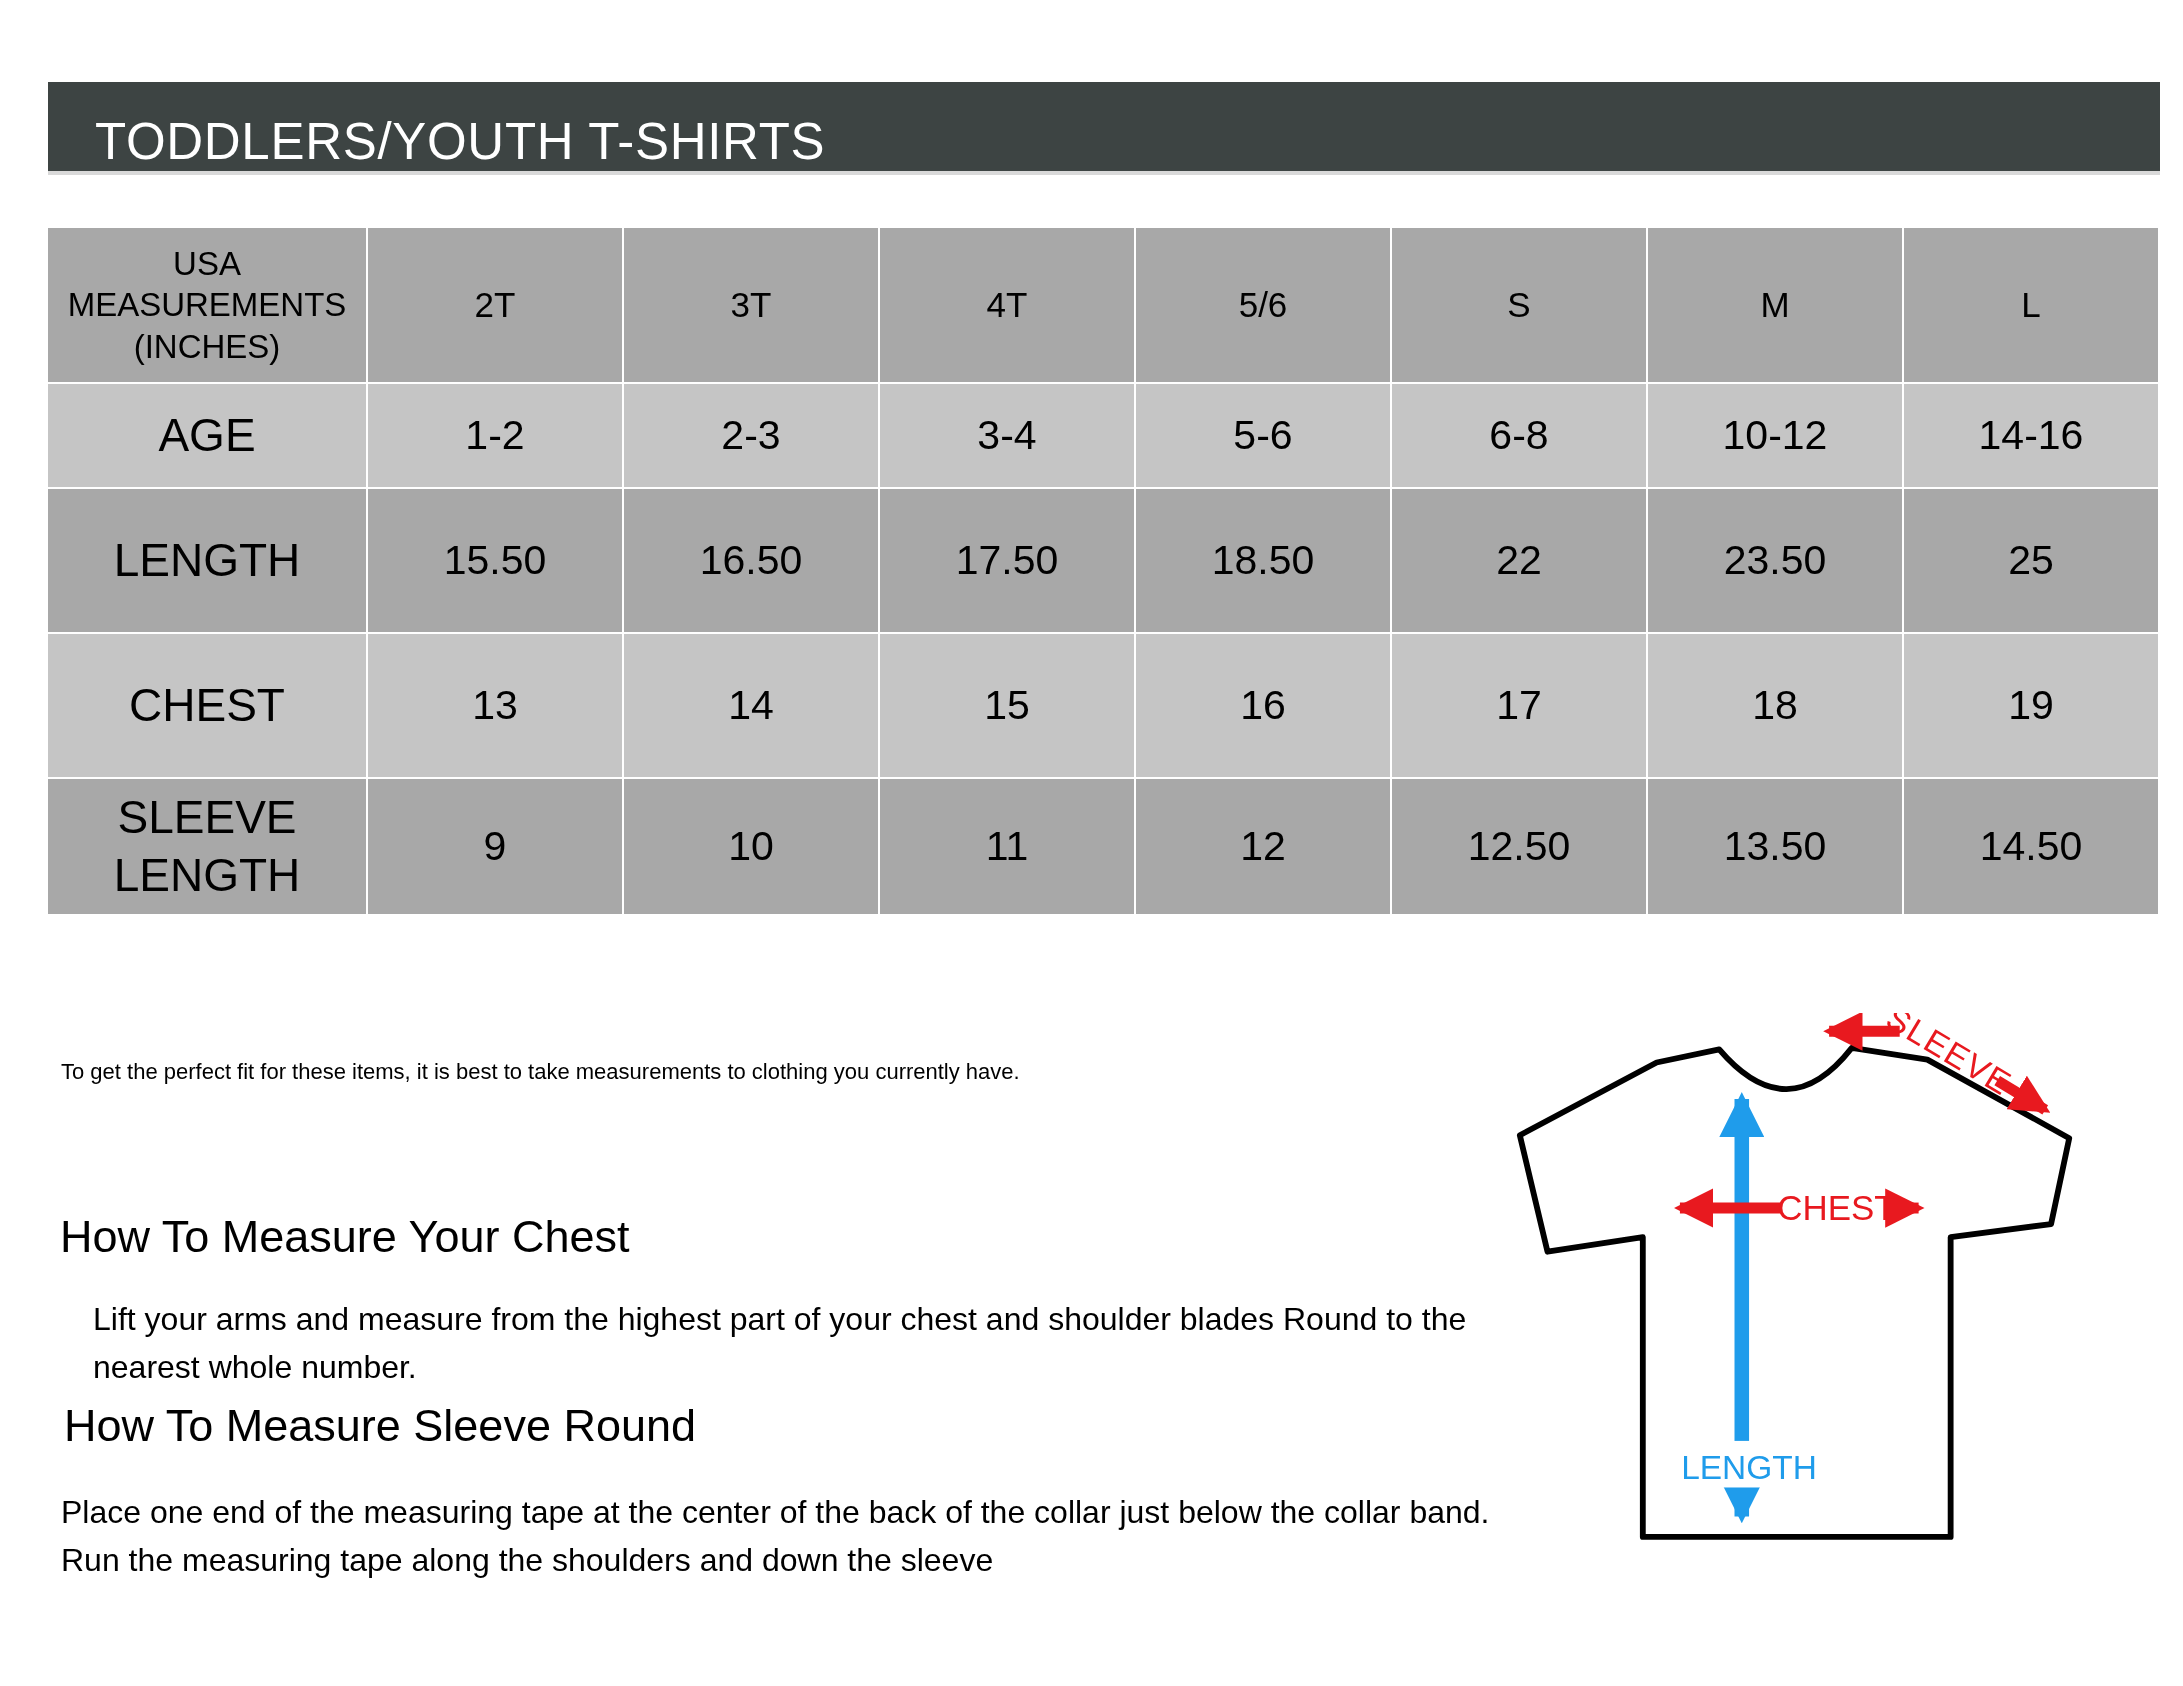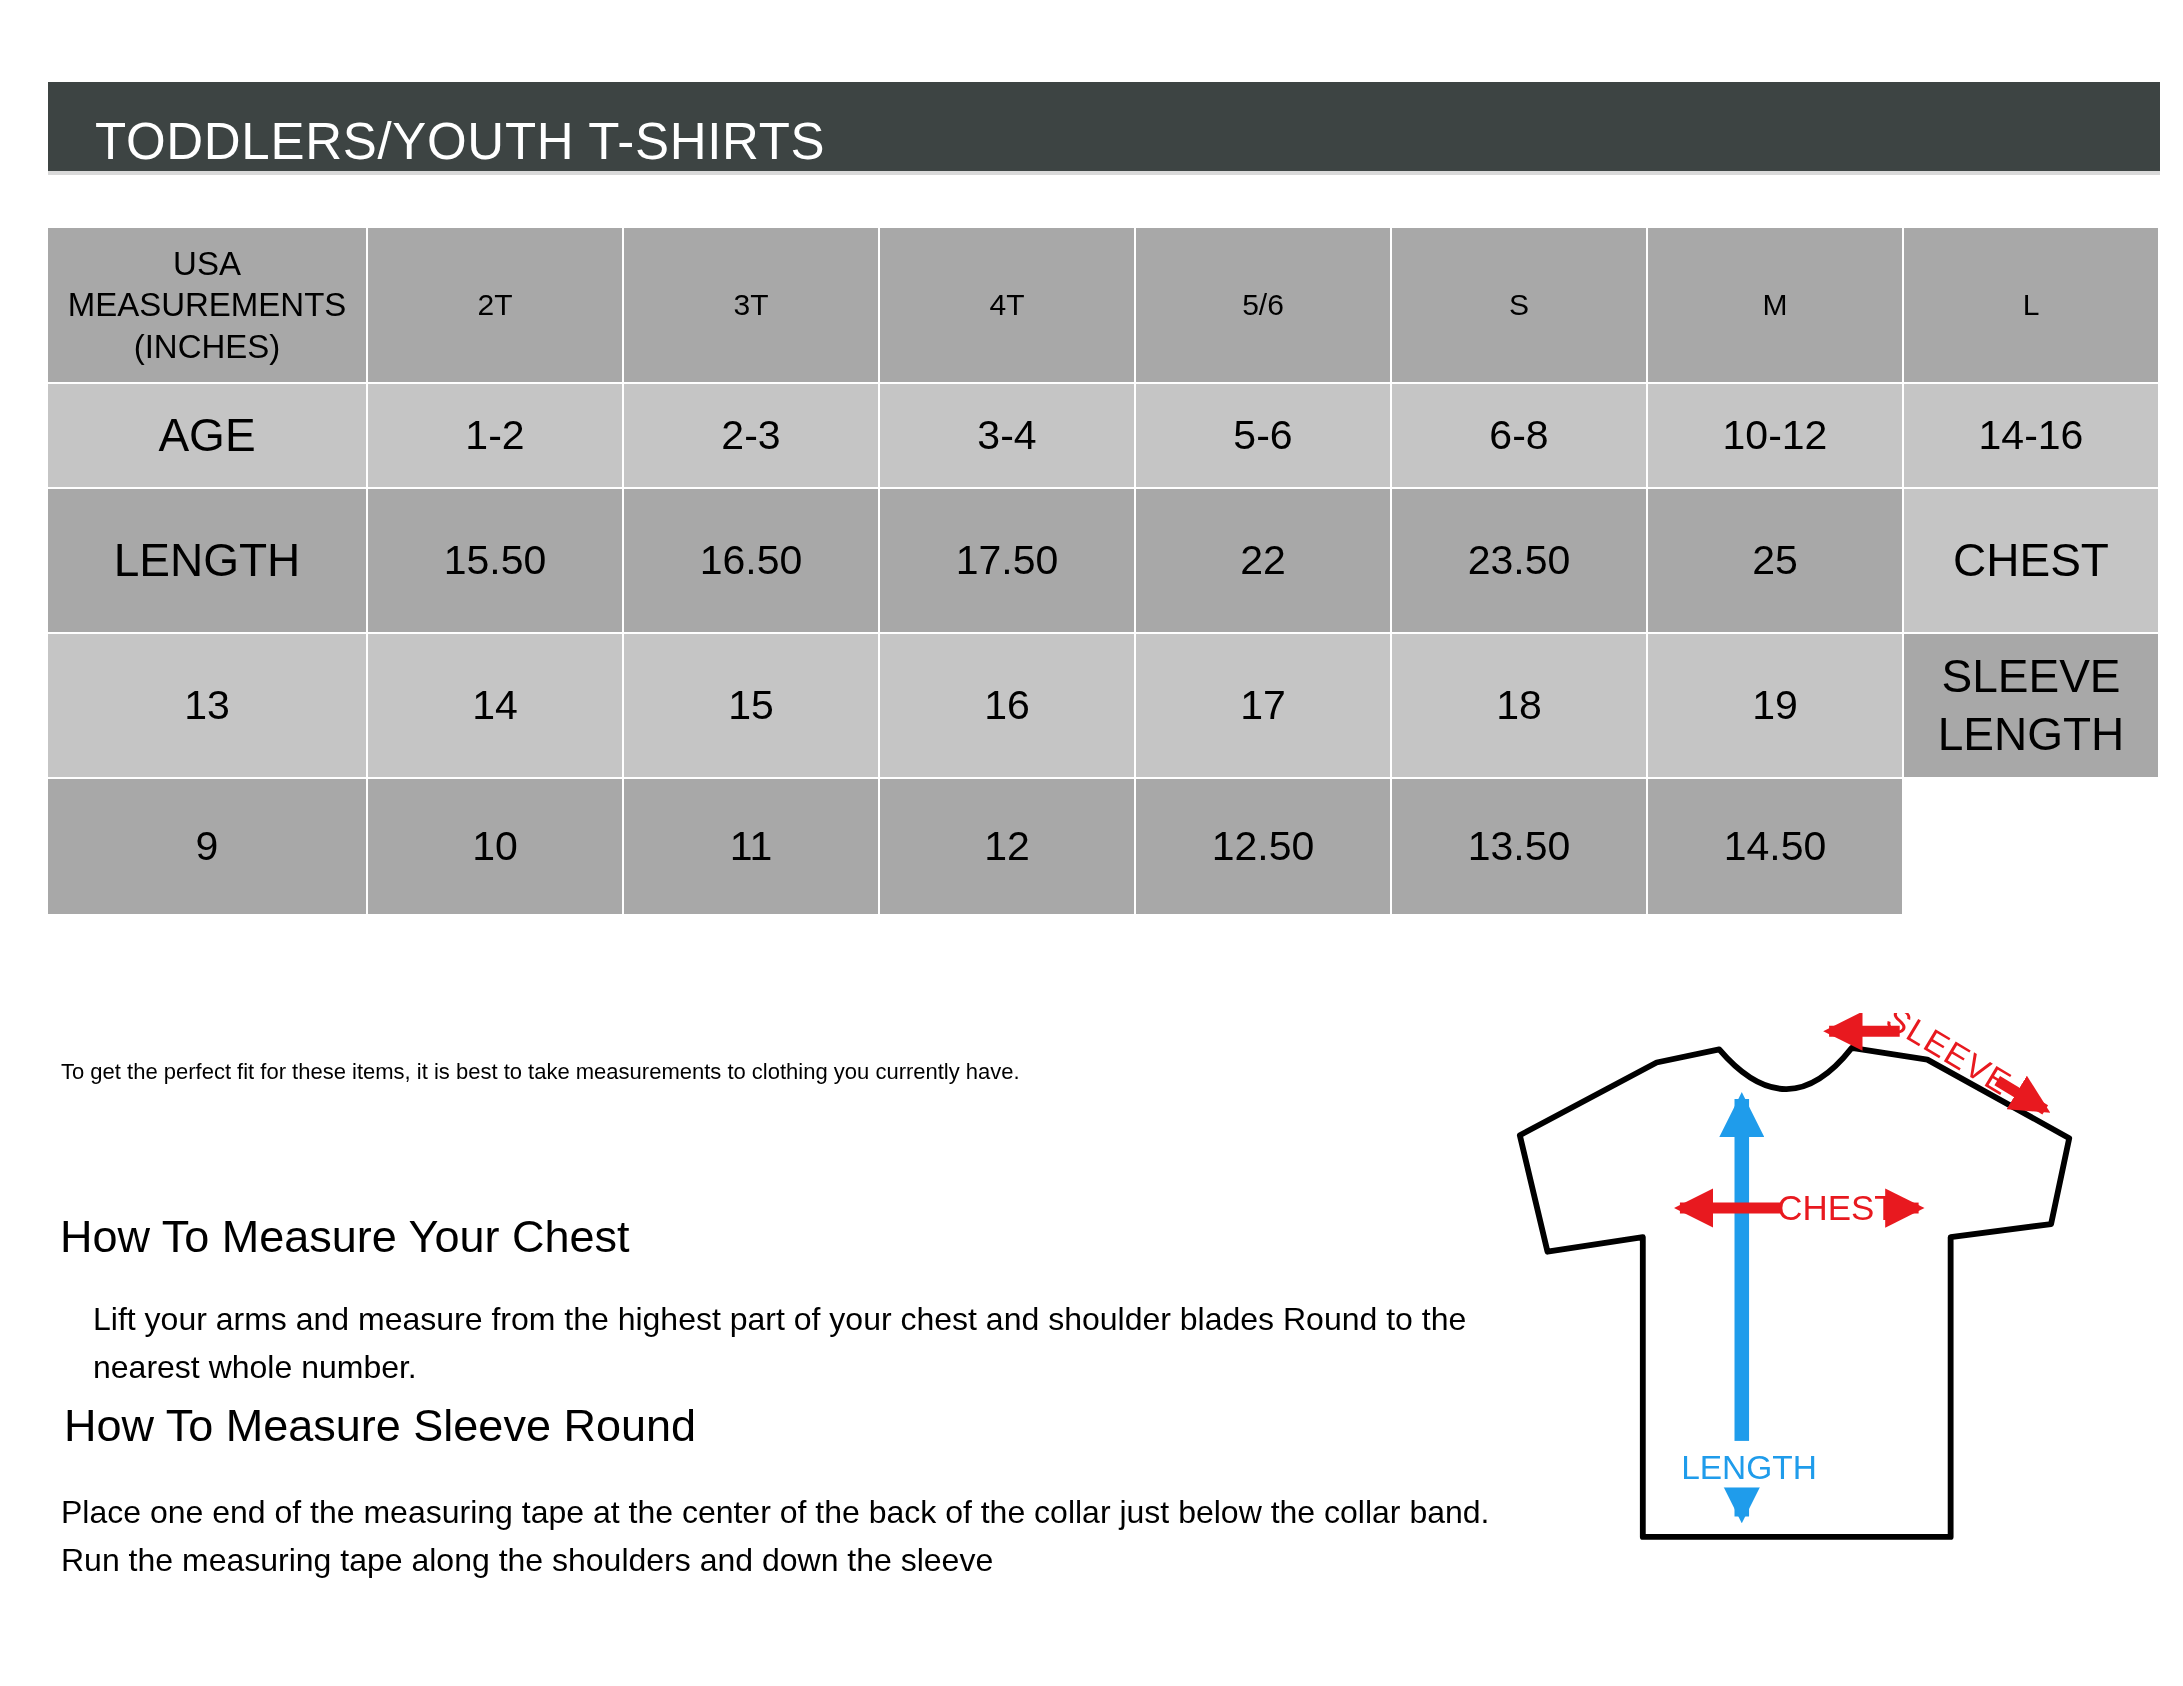--- a/index.html
+++ b/index.html
@@ -52,21 +52,21 @@
   .cell {
     display: flex;
     align-items: center;
     justify-content: center;
     text-align: center;
     line-height: 1.25;
   }
   .row-dark  { background: #a8a8a8; }
   .row-light { background: #c5c5c5; }
   .corner-h  { font-size: 33px; white-space: pre-line; }
-  .size-h    { font-size: 30px; }
+  .size-h    { font-size: 35px; }
   .row-label { font-size: 46px; white-space: pre-line; }
   .val       { font-size: 41px; }
 
   
   .intro-p {
     position: absolute;
     left: 61px;
     top: 1025px;
     width: 975px;
     font-size: 22px;
@@ -127,20 +127,21 @@
     <div class="cell row-light val">3-4</div>
     <div class="cell row-light val">5-6</div>
     <div class="cell row-light val">6-8</div>
     <div class="cell row-light val">10-12</div>
     <div class="cell row-light val">14-16</div>
 
     <div class="cell row-dark row-label">LENGTH</div>
     <div class="cell row-dark val">15.50</div>
     <div class="cell row-dark val">16.50</div>
     <div class="cell row-dark val">17.50</div>
+    <div class="cell row-dark val">18.50</div>
     <div class="cell row-dark val">22</div>
     <div class="cell row-dark val">23.50</div>
     <div class="cell row-dark val">25</div>
 
     <div class="cell row-light row-label">CHEST</div>
     <div class="cell row-light val">13</div>
     <div class="cell row-light val">14</div>
     <div class="cell row-light val">15</div>
     <div class="cell row-light val">16</div>
     <div class="cell row-light val">17</div>

